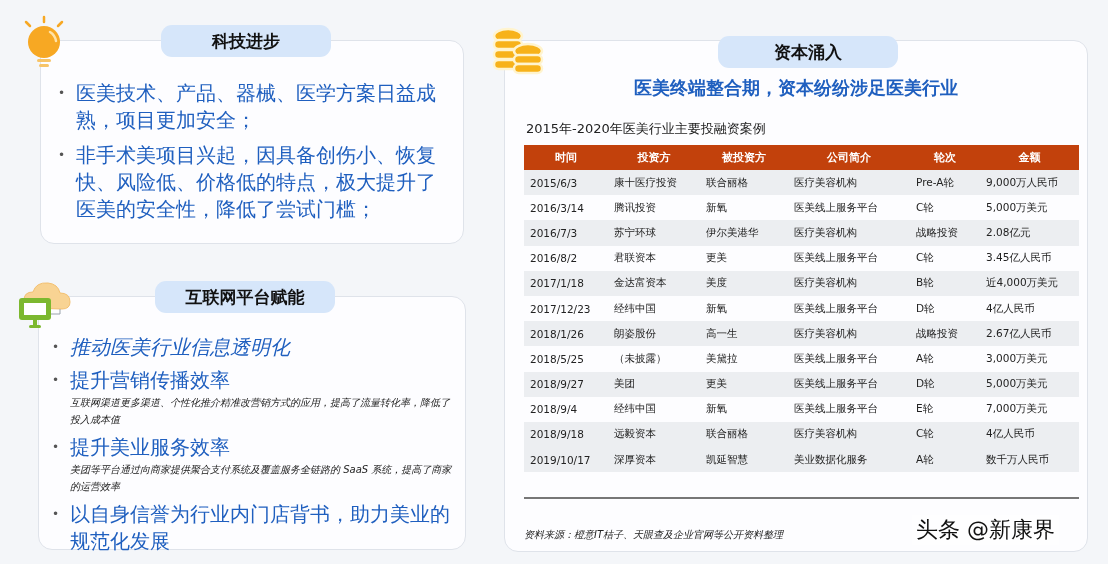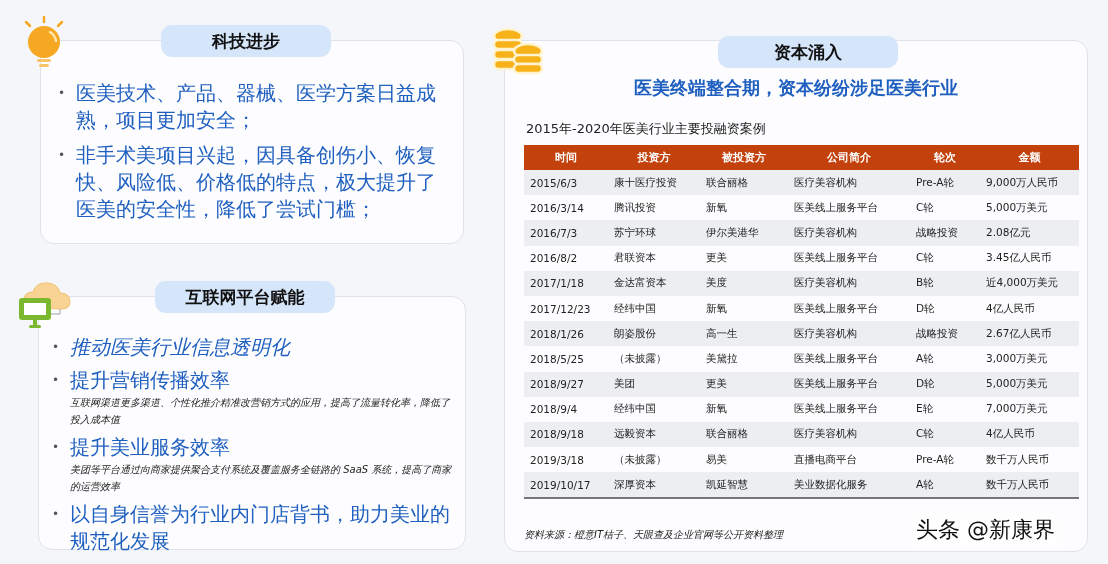--- a/index.html
+++ b/index.html
@@ -220,28 +220,20 @@
       <td>7,000万美元</td>
     </tr>
     <tr class="alt">
       <td>2018/9/18</td>
       <td>远毅资本</td>
       <td>联合丽格</td>
       <td>医疗美容机构</td>
       <td>C轮</td>
       <td>4亿人民币</td>
     </tr>
-    <tr>
-      <td>2019/3/18</td>
-      <td>（未披露）</td>
-      <td>易美</td>
-      <td>直播电商平台</td>
-      <td>Pre-A轮</td>
-      <td>数千万人民币</td>
-    </tr>
     <tr class="alt">
       <td>2019/10/17</td>
       <td>深厚资本</td>
       <td>凯延智慧</td>
       <td>美业数据化服务</td>
       <td>A轮</td>
       <td>数千万人民币</td>
     </tr>
   </tbody>
 </table>

